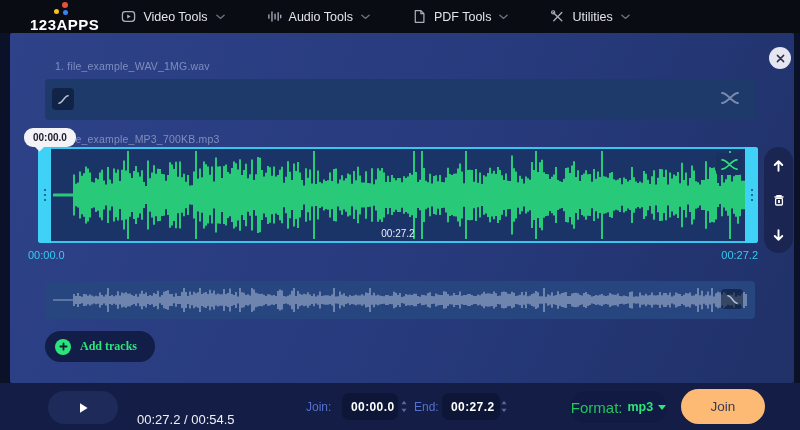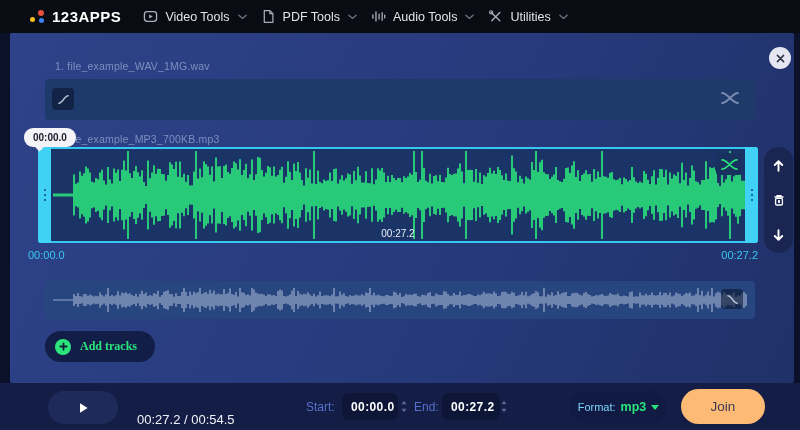--- a/index.html
+++ b/index.html
@@ -2,28 +2,28 @@
 <html><head>
 <meta charset="utf-8">
 <style>
   * { margin:0; padding:0; box-sizing:border-box; }
   body { font-family:"Liberation Sans", sans-serif; background:#0b1129; }
   .app { position:relative; width:800px; height:430px; overflow:hidden; background:#0b1129; }
 
   
   .navbar { position:absolute; top:0; left:0; width:800px; height:33px; background:#0a0c13;
             display:flex; align-items:center; }
-  .logo { display:flex; align-items:center; margin-left:30px; cursor:pointer; }
+  .logo { display:flex; align-items:center; margin-left:30px; cursor:pointer;flex-direction:column; }
   .logo-dots { position:relative; width:17px; height:15px; margin-right:5px; }
   .logo-dots i { position:absolute; border-radius:50%; }
   .dot-y { width:5px; height:5px; background:#f6c21b; left:0; top:8px; }
   .dot-r { width:6px; height:6px; background:#e8503c; left:8px; top:1px; }
   .dot-b { width:5px; height:5px; background:#3b82f6; left:9px; top:9px; }
   .logo-text { color:#ffffff; font-weight:bold; font-size:15px; letter-spacing:0.5px; }
-  .menu { display:flex; align-items:center; margin-left:22px; gap:14px; }
+  .menu { display:flex; align-items:center; margin-left:22px; gap:42px; }
   .menu-item { display:flex; align-items:center; gap:7px; cursor:pointer; }
   .menu-item .mi-icon { width:15px; height:15px; display:flex; align-items:center; opacity:0.85; }
   .menu-item .mi-label { color:#e2e4ea; font-size:12.5px; }
   .menu-item .chev { width:9px; height:6px; display:flex; margin-left:1px; opacity:0.7; }
 
   
   .editor { position:absolute; top:33px; left:10px; width:784px; height:350px;
             background:linear-gradient(115deg,#2e4289 0%,#273a7c 55%,#203168 100%);
             border-radius:2px;padding-left:18px; }
   .close-btn { position:absolute; left:759px; top:14px; width:22px; height:22px; border-radius:50%;
@@ -105,21 +105,21 @@
   .time-input { position:absolute; top:10px; height:27px; background:#0d1637; border-radius:7px;
                 display:flex; align-items:center; padding:0 5px 0 9px; gap:5px; }
   .ti-start { left:342px; width:56px; } .ti-end { left:442px; width:58px; }
   .time-input .val { color:#ffffff; font-size:12px; font-weight:bold; letter-spacing:0.4px; }
   .steppers { display:flex; flex-direction:column; gap:2px; }
   .steppers button { background:none; border:none; width:9px; height:6px; padding:0; display:flex; cursor:pointer; }
 
   .format-pill { position:absolute; left:570px; top:8px; width:97px; height:32px; background:#101a42;
                  border:none; border-radius:16px; display:flex; align-items:center; justify-content:center;
                  gap:5px; cursor:pointer; }
-  .format-pill .f-lbl { color:#7dd3fc; font-size:11px; }
+  .format-pill .f-lbl { color:#22c55e; font-size:15px; }
   .format-pill .f-val { color:#2be57c; font-size:12.5px; font-weight:bold; }
   .join-btn { position:absolute; left:681px; top:6px; width:84px; height:35px; border-radius:18px;
               background:#fdba74; border:none; color:#3a3a52; font-size:13.5px;
               font-family:"Liberation Sans", sans-serif; cursor:pointer; }
 </style>
 </head>
 <body>
 
 <div class="app">
 
@@ -134,34 +134,20 @@
     </div>
     <nav class="menu">
       <div class="menu-item">
         <span class="mi-icon">
           <svg viewBox="0 0 16 16" width="15" height="15">
               <rect x="1.5" y="2.8" width="13" height="10.4" rx="3" fill="none" stroke="#c7ccda" stroke-width="1.4"></rect>
               <path d="M6.6 5.8 L10.4 8 L6.6 10.2 Z" fill="#c7ccda"></path>
             </svg>
         </span>
         <span class="mi-label">Video Tools</span>
-        <span class="chev">
-          <svg viewBox="0 0 10 6" width="9" height="6">
-              <path d="M1 1 L5 4.6 L9 1" stroke="#9aa0b0" stroke-width="1.5" fill="none" stroke-linecap="round"></path>
-            </svg>
-        </span>
-      </div>
-      <div class="menu-item">
-        <span class="mi-icon">
-          <svg viewBox="0 0 16 16" width="15" height="15">
-              <path d="M3.5 1.8 h6 l3.2 3.2 v9.2 h-9.2 z" fill="none" stroke="#c7ccda" stroke-width="1.3" stroke-linejoin="round"></path>
-              <path d="M9.5 1.8 v3.2 h3.2" fill="none" stroke="#c7ccda" stroke-width="1.3" stroke-linejoin="round"></path>
-            </svg>
-        </span>
-        <span class="mi-label">PDF Tools</span>
         <span class="chev">
           <svg viewBox="0 0 10 6" width="9" height="6">
               <path d="M1 1 L5 4.6 L9 1" stroke="#9aa0b0" stroke-width="1.5" fill="none" stroke-linecap="round"></path>
             </svg>
         </span>
       </div>
       <div class="menu-item">
         <span class="mi-icon">
           <svg viewBox="0 0 16 16" width="15" height="15">
               <g stroke="#c7ccda" stroke-width="1.4" stroke-linecap="round">
@@ -176,20 +162,34 @@
         <span class="mi-label">Audio Tools</span>
         <span class="chev">
           <svg viewBox="0 0 10 6" width="9" height="6">
               <path d="M1 1 L5 4.6 L9 1" stroke="#9aa0b0" stroke-width="1.5" fill="none" stroke-linecap="round"></path>
             </svg>
         </span>
       </div>
       <div class="menu-item">
         <span class="mi-icon">
           <svg viewBox="0 0 16 16" width="15" height="15">
+              <path d="M3.5 1.8 h6 l3.2 3.2 v9.2 h-9.2 z" fill="none" stroke="#c7ccda" stroke-width="1.3" stroke-linejoin="round"></path>
+              <path d="M9.5 1.8 v3.2 h3.2" fill="none" stroke="#c7ccda" stroke-width="1.3" stroke-linejoin="round"></path>
+            </svg>
+        </span>
+        <span class="mi-label">PDF Tools</span>
+        <span class="chev">
+          <svg viewBox="0 0 10 6" width="9" height="6">
+              <path d="M1 1 L5 4.6 L9 1" stroke="#9aa0b0" stroke-width="1.5" fill="none" stroke-linecap="round"></path>
+            </svg>
+        </span>
+      </div>
+      <div class="menu-item">
+        <span class="mi-icon">
+          <svg viewBox="0 0 16 16" width="15" height="15">
               <g stroke="#c7ccda" stroke-width="1.4" stroke-linecap="round">
                 <line x1="4" y1="12.6" x2="12.6" y2="3.8"></line>
                 <line x1="3.4" y1="3.8" x2="12.6" y2="12.6"></line>
               </g>
               <circle cx="3.4" cy="3.6" r="1.7" fill="none" stroke="#c7ccda" stroke-width="1.2"></circle>
             </svg>
         </span>
         <span class="mi-label">Utilities</span>
         <span class="chev">
           <svg viewBox="0 0 10 6" width="9" height="6">
@@ -293,21 +293,21 @@
   </main>
 
   <footer class="footer">
     <button class="play-btn">
       <svg viewBox="0 0 14 14" width="14" height="14">
           <path d="M4 2.3 L11.6 7 L4 11.7 Z" fill="#ffffff"></path>
         </svg>
     </button>
     <div class="time-display">00:27.2 / 00:54.5</div>
 
-    <div class="range-label lbl-start">Start:</div>
+    <div class="range-label lbl-start">Join:</div>
     <div class="time-input ti-start">
       <span class="val">00:00.0</span>
       <span class="steppers">
         <button>
             <svg viewBox="0 0 8 6" width="8" height="5">
               <path d="M1 5 L4 1 L7 5 Z" fill="#5a6899"></path>
             </svg>
           </button>
         <button>
             <svg viewBox="0 0 8 6" width="8" height="5">

